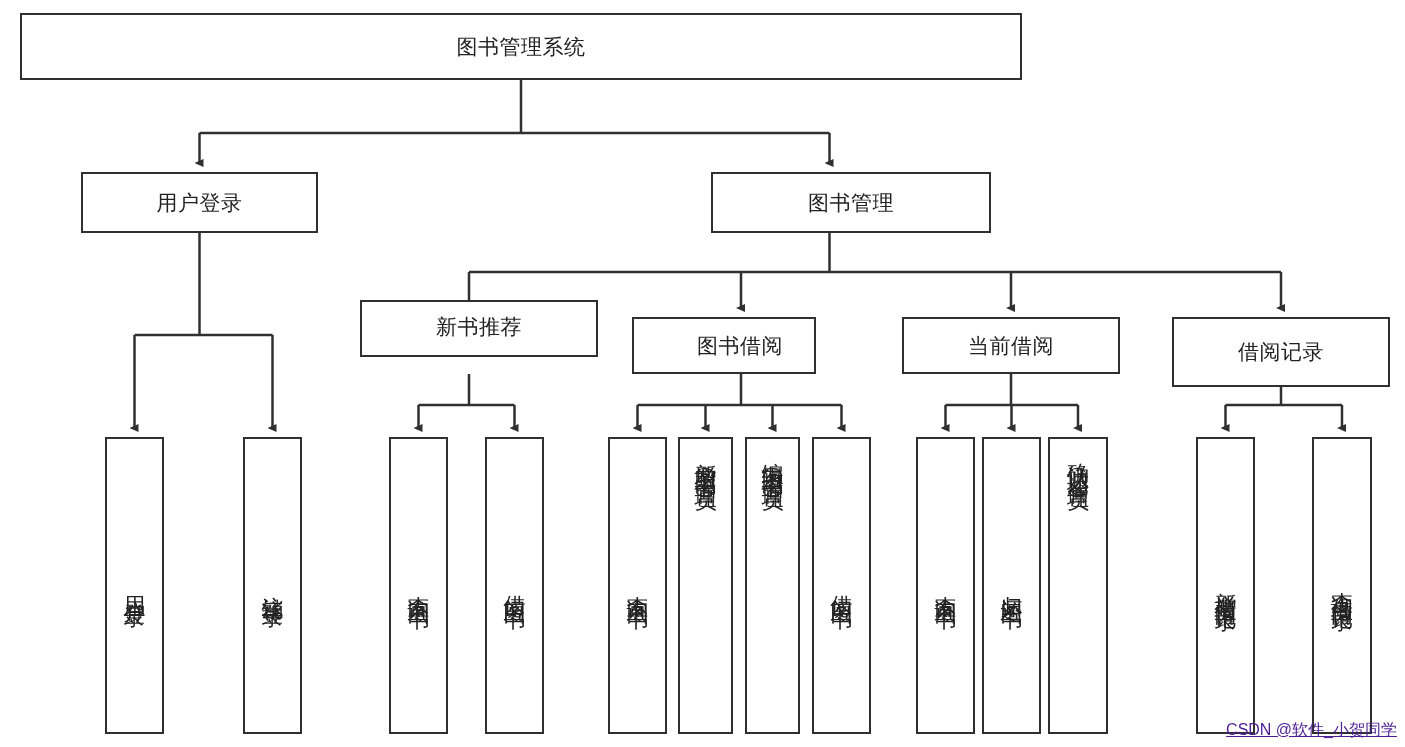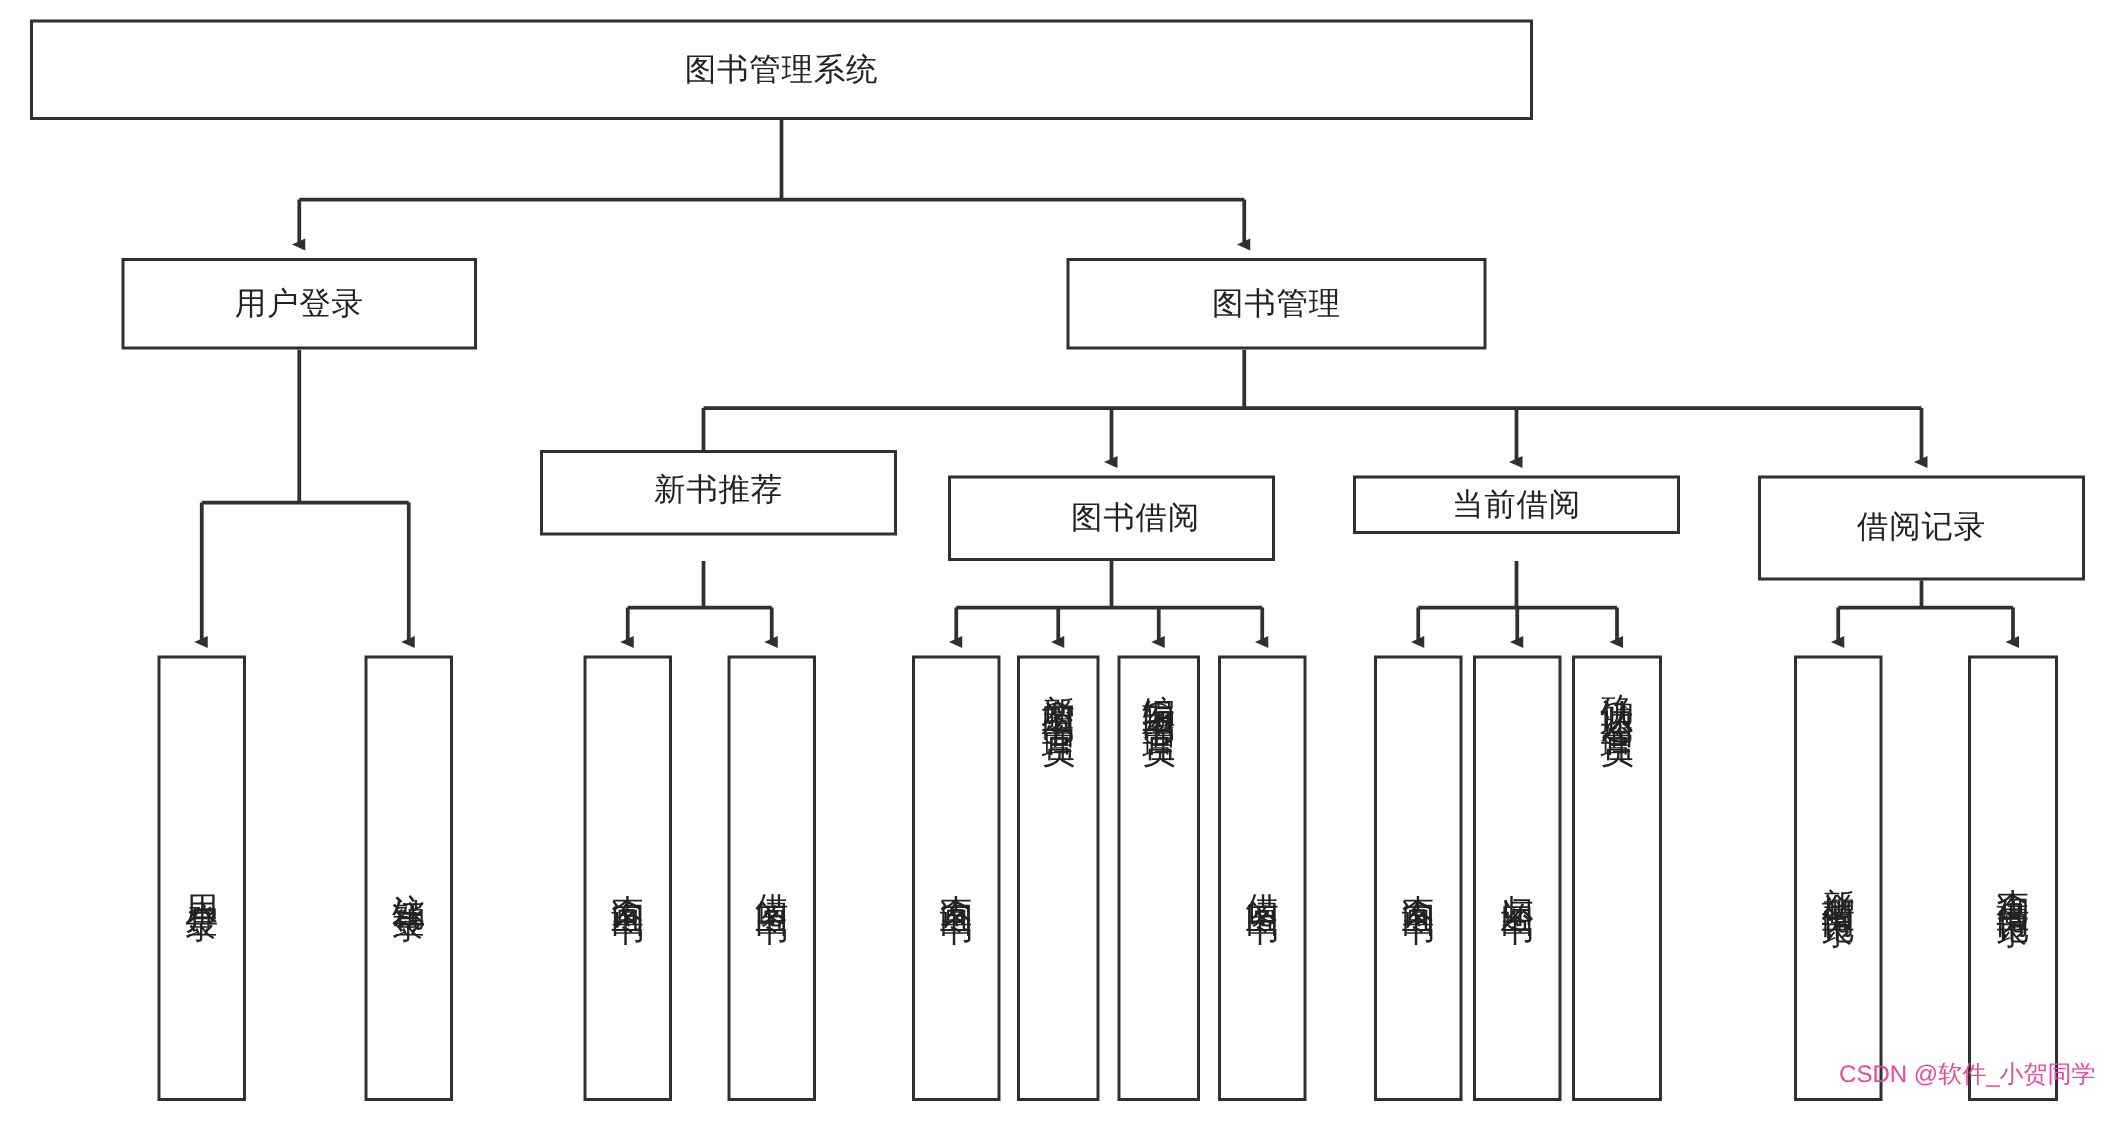--- a/index.html
+++ b/index.html
@@ -55,25 +55,26 @@
     letter-spacing: 4px;
     font-size: 22px;
   }
   .node.vertical.centered {
     align-items: center;
     padding-top: 0;
   }
   #watermark {
     position: absolute;
     right: 8px;
-    bottom: 20px;
+    bottom: 6px;
     font-size: 16px;
-    color: #ec4899;
+    color: #4c1d95;
     z-index: 3;
     white-space: pre;
+    text-decoration: underline;
   }
 </style>
 </head>
 <body>
 
 <div id="diagram-root">
   <svg class="edges" viewBox="0 0 1405 747" xmlns="http://www.w3.org/2000/svg">
     <defs>
       <marker id="arrow" markerWidth="10" markerHeight="10" refX="5" refY="5" orient="auto" markerUnits="userSpaceOnUse">
         <path d="M1,1 L9,1 L5,10 Z" fill="#303030"></path>
@@ -122,24 +123,24 @@
       </div>
       <div class="node" style="left: 81px; top: 172px; width: 237px; height: 61px;">
         <span class="node-label">用户登录</span>
       </div>
       <div class="node" style="left: 711px; top: 172px; width: 280px; height: 61px;">
         <span class="node-label">图书管理</span>
       </div>
       <div class="node" style="left: 360px; top: 300px; width: 238px; height: 57px; font-family: Liberation Mono, monospace;">
         <span class="node-label">新书推荐</span>
       </div>
-      <div class="node" style="left: 632px; top: 317px; width: 218px; height: 57px; padding-left: 32px;">
+      <div class="node" style="left: 632px; top: 317px; width: 184px; height: 57px; padding-left: 32px;">
         <span class="node-label">图书借阅</span>
       </div>
-      <div class="node" style="left: 902px; top: 317px; width: 218px; height: 39px;">
+      <div class="node" style="left: 902px; top: 317px; width: 218px; height: 57px;">
         <span class="node-label">当前借阅</span>
       </div>
       <div class="node" style="left: 1172px; top: 317px; width: 218px; height: 70px;">
         <span class="node-label">借阅记录</span>
       </div>
       <div class="node vertical centered" style="left: 105px; top: 437px; width: 59px; height: 297px;">
         <span class="node-label">用户登录</span>
       </div>
       <div class="node vertical centered" style="left: 243px; top: 437px; width: 59px; height: 297px;">
         <span class="node-label">注销登录</span>

